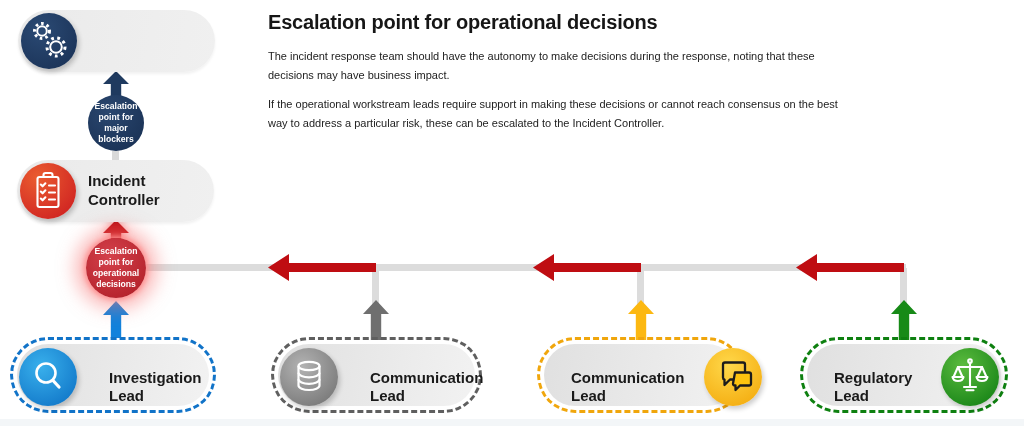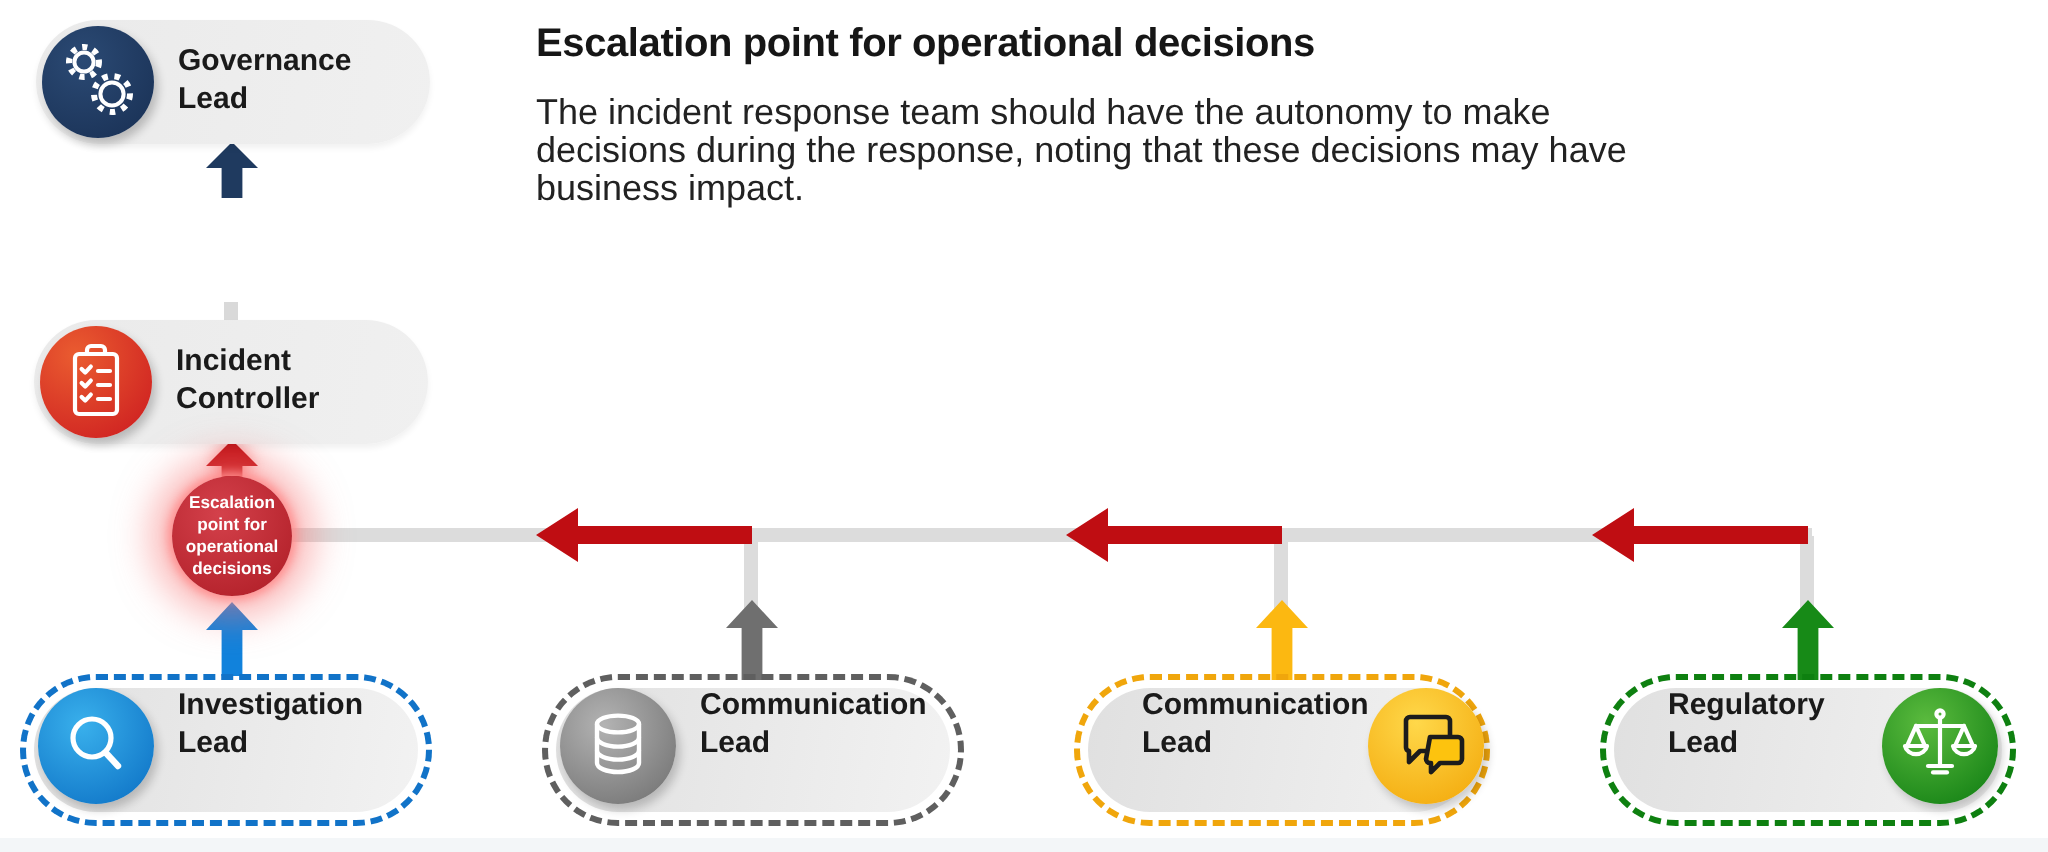--- a/index.html
+++ b/index.html
@@ -2,21 +2,21 @@
 <html><head>
 <meta charset="utf-8">
 <style>
   html,body{margin:0;padding:0;background:#fff;}
   .canvas{position:relative;width:1024px;height:426px;background:#ffffff;overflow:hidden;
           font-family:"Liberation Sans",sans-serif;color:#1a1a1a;}
 
   
   .intro{position:absolute;left:268px;top:10px;width:578px;}
   .intro h1{margin:0 0 13px 0;font-size:20px;line-height:1.2;font-weight:bold;color:#161616;letter-spacing:-.2px;}
-  .intro p{margin:0 0 10px 0;font-size:18px;line-height:19px;color:#222;}
+  .intro p{margin:0 0 10px 0;font-size:11px;line-height:19px;color:#222;}
 
   
   .hline{position:absolute;left:146px;top:264px;width:760px;height:7px;background:#dcdcdc;}
   .vline{position:absolute;top:268px;width:7px;height:69px;background:#dcdcdc;}
   #v-infra{left:372px;} #v-comm{left:637px;} #v-reg{left:900px;}
   #stub-top{position:absolute;left:112px;top:151px;width:7px;height:11px;background:#d9d9d9;}
   .arrow{position:absolute;}
   .f-navy{fill:#1f3a5f;} .f-red{fill:#bf0d12;} .f-blue{fill:#1182dc;}
   .f-gray{fill:#6f6f6f;} .f-yellow{fill:#fcb811;} .f-green{fill:#178a17;}
   #a-redup{filter:drop-shadow(0 0 4px rgba(250,110,110,.85));}
@@ -42,21 +42,21 @@
           background:radial-gradient(circle at 40% 32%,#d4414b,#ad1b24);
           box-shadow:0 0 5px 2px rgba(255,140,140,.95),0 0 18px 11px rgba(248,115,115,.5);}
 
   
   .lead{position:absolute;top:337px;height:76px;border-radius:40px;border:3px dashed;box-sizing:border-box;}
   #lead-investigation{left:10px;width:206px;border-color:#1173c8;}
   #lead-infrastructure{left:271px;width:211px;border-color:#5f5f5f;}
   #lead-communication{left:537px;width:208px;border-color:#f0a60c;}
   #lead-regulatory{left:800px;width:208px;border-color:#0e8010;}
   .lead-body{position:absolute;inset:4px;border-radius:33px;
-             background:linear-gradient(100deg,#e0e0e0,#f2f2f2);display:flex;align-items:flex-start;}
+             background:linear-gradient(100deg,#e0e0e0,#f2f2f2);display:flex;align-items:flex-end;gap:20px;}
   .badge2{width:58px;height:58px;border-radius:50%;flex:0 0 auto;display:flex;align-items:center;
           justify-content:center;box-shadow:2px 3px 5px rgba(0,0,0,.2);}
   .icon-left .badge2{margin-left:2px;}
   .icon-left .label2{margin-left:12px;}
   .icon-right{justify-content:space-between;}
   .icon-right .label2{margin-left:27px;}
   .icon-right .badge2{margin-right:2px;}
   .label2{font-size:15px;font-weight:bold;line-height:1.25;color:#1a1a1a;width:118px;}
   .bg-blue{background:radial-gradient(circle at 38% 32%,#39b0ec,#0a6dc2);}
   .bg-gray{background:radial-gradient(circle at 38% 32%,#b3b3b3,#6d6d6d);}
@@ -67,20 +67,21 @@
   svg{display:block;}
 </style>
 </head>
 <body>
 
 <div class="canvas">
 
   <div class="intro">
     <h1>Escalation point for operational decisions</h1>
     <p>The incident response team should have the autonomy to make decisions during the response, noting that these decisions may have business impact.</p>
+    <p>If the operational workstream leads require support in making these decisions or cannot reach consensus on the best way to address a particular risk, these can be escalated to the Incident Controller.</p>
   </div>
 
   <div class="hline"></div>
   <div class="vline" id="v-infra"></div>
   <div class="vline" id="v-comm"></div>
   <div class="vline" id="v-reg"></div>
   <div id="stub-top"></div>
 
   <svg class="arrow" style="left:268px;top:254px" width="108" height="27" viewBox="0 0 108 27">
     <polygon class="f-red" points="0,13.5 21,0 21,9 108,9 108,18 21,18 21,27"></polygon>
@@ -113,23 +114,23 @@
 
   <div class="pill" id="gov">
     <span class="badge bg-navy">
       <svg width="56" height="56" viewBox="0 0 56 56" fill="none" stroke="#ffffff">
         <circle cx="21" cy="18" r="7.5" stroke-width="3" stroke-dasharray="2.6 3.1"></circle>
         <circle cx="21" cy="18" r="4.8" stroke-width="2"></circle>
         <circle cx="35" cy="34" r="9" stroke-width="3" stroke-dasharray="2.8 3.4"></circle>
         <circle cx="35" cy="34" r="5.8" stroke-width="2"></circle>
       </svg>
     </span>
-    <span class="label">Governance Lead</span>
-  </div>
-
+  </div>
+
+  <div class="node-circle" id="esc-major">Escalation point for major blockers</div>
 
   <div class="pill" id="inc">
     <span class="badge bg-red">
       <svg width="56" height="56" viewBox="0 0 56 56" fill="none" stroke="#ffffff" stroke-width="2.1" stroke-linecap="round" stroke-linejoin="round">
         <rect x="17.5" y="14" width="21" height="30" rx="2"></rect>
         <path d="M23.5 14 v-2 a2 2 0 0 1 2 -2 h5 a2 2 0 0 1 2 2 v2"></path>
         <path d="M20.8 21.5 l1.8 1.8 l2.8 -3"></path>
         <path d="M20.8 28.5 l1.8 1.8 l2.8 -3"></path>
         <path d="M20.8 35.5 l1.8 1.8 l2.8 -3"></path>
         <line x1="29" y1="22.5" x2="35" y2="22.5"></line>

